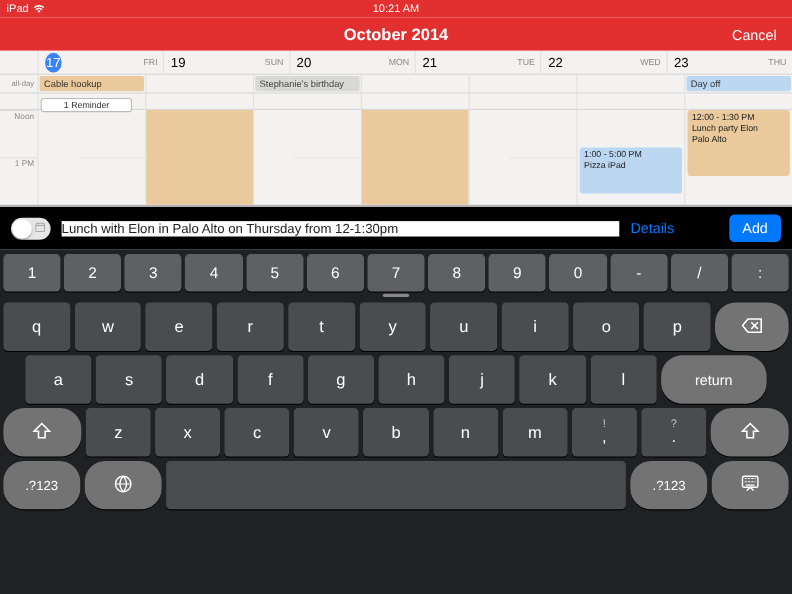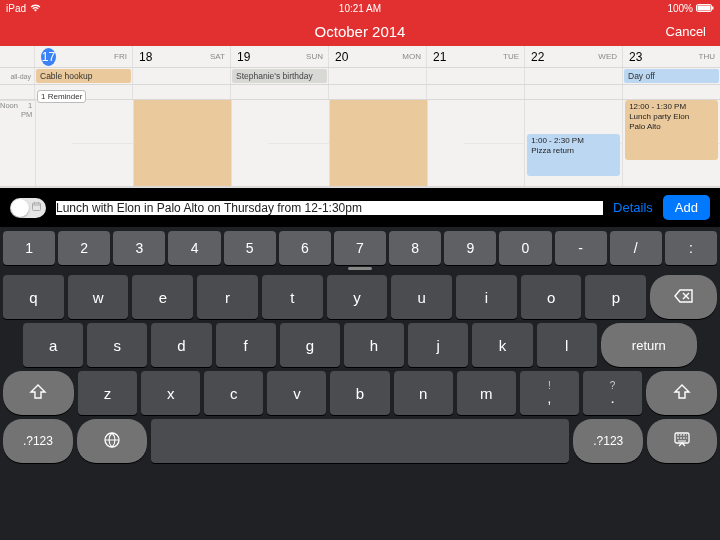--- a/index.html
+++ b/index.html
@@ -8,21 +8,21 @@
 
   
   .status-bar { height: 16px; background: #e23030; color: #fff; font-size: 10px; display: flex; align-items: center; padding: 0 6px; }
   .status-left { flex: 0 0 25%; display:flex; align-items:center; gap:4px;}
   .status-center { flex: 0 0 50%; text-align: center; }
   .status-right { flex: 0 0 25%; text-align: right; display:flex; align-items:center; justify-content:flex-end; gap:3px;}
   .wifi-icon svg, .battery-icon svg { display:block; }
 
   
   .nav-bar { height: 30px; background: #e23030; color: #fff; display: flex; align-items: center; justify-content: center; position: relative; }
-  .nav-title { font-size: 15px; font-weight: 400; }
+  .nav-title { font-size: 15px; font-weight: 700; }
   .nav-cancel { position: absolute; right: 14px; font-size: 13px; cursor: pointer; }
 
   
   .calendar { flex: 0 0 auto; background: #f3f2f1; border-bottom: 1px solid #d9d8d7; }
   .cal-header { display: flex; height: 22px; border-bottom: 1px solid #d9d8d7; }
   .time-gutter { flex: 0 0 34px; }
   .day-col { flex: 1; display: flex; align-items: center; justify-content: flex-start; padding-left: 6px; gap:4px; border-left: 1px solid #e1e0df; font-size: 10px; color:#565656;}
   .day-num { font-size: 12px; font-weight:400; color:#000;}
   .day-num.today { background:#3b82f6; color:#fff; width:15px; height:18px; line-height:18px; border-radius:50%; text-align:center; display:inline-block; }
   .day-label { font-size:8px; color:#888; flex:1; text-align:right; padding-right:5px;}
@@ -31,41 +31,41 @@
   .allday-row .time-gutter { font-size:7px; color:#888; text-align:right; padding-right:3px; display:flex; align-items:center; justify-content:flex-end;}
   .allday-cell { flex:1; border-left:1px solid #e1e0df; font-size:9px; position:relative; }
   .allday-event { position:absolute; top:1px; bottom:1px; border-radius:2px; padding:1px 4px; font-size:8.5px; line-height:13px; overflow:hidden; white-space:nowrap;}
   .ev-orange { background:#eac99c; color:#333;}
   .ev-blue   { background:#bcd7f2; color:#333;}
   .ev-gray   { background:#d8d8d5; color:#444;}
 
   .reminder-row { display:flex; height:15px; border-bottom:1px solid #d9d8d7;}
   .reminder-row .time-gutter{}
   .reminder-cell{flex:1;border-left:1px solid #e1e0df;}
-  .reminder-pill{ margin:1px 2px; background:#fff; border:1px solid #bbb; border-radius:3px; font-size:8px; line-height:11px; padding:0 3px; display:inline-block; color:#333;}
+  .reminder-pill{ margin:1px 2px; background:#fff; border:1px solid #bbb; border-radius:3px; font-size:8px; line-height:11px; padding:0 20px; display:inline-block; color:#333;}
 
   .grid-body { display:flex; height: 86px; position:relative;}
-  .grid-body .time-gutter { display:flex; flex-direction:row; }
+  .grid-body .time-gutter { display:flex; flex-direction:column; }
   .hour-label { flex:1; font-size:7.5px; color:#888; text-align:right; padding-right:3px; border-top:1px solid #e1e0df;}
   .grid-col { flex:1; border-left:1px solid #e1e0df; position:relative;padding-left:36px;}
   .grid-col .hour-cell{ height:50%; border-top:1px solid #e8e7e6;}
   .grid-col .hour-cell:first-child{border-top:none;}
 
   .timed-event { position:absolute; left:2px; right:2px; border-radius:3px; padding:2px 4px; font-size:8px; line-height:10px; overflow:hidden;}
   .te-blue { background:#bcd7f2; color:#222; top:40%; height:48%;}
   .te-orange { background:#eac99c; color:#222; top:0; height:70%;}
 
   
   .input-bar { height: 40px; background:#000000; display:flex; align-items:center; padding:0 10px; gap:10px; border-top:1px solid #ddd;}
   .toggle { width:36px; height:20px; border-radius:10px; background:#e5e5e5; position:relative; cursor:pointer; flex:none;}
   .toggle-knob { width:18px; height:18px; border-radius:50%; background:#fff; position:absolute; top:1px; left:1px; box-shadow:0 1px 2px rgba(0,0,0,.3);}
   .toggle-icon { position:absolute; right:5px; top:4px; font-size:9px; color:#aaa;}
   .input-text { flex:1; border:none; outline:none; font-size:12px; color:#222;}
   .details-btn { color:#0078ff; font-size:13px; cursor:pointer; flex:none;}
-  .add-btn { background:#0078ff; color:#fff; font-size:13px; padding:5px 12px; border-radius:5px; cursor:pointer; flex:none;}
+  .add-btn { background:#0078ff; color:#fff; font-size:13px; padding:5px 12px; border-radius:5px; cursor:pointer; flex:none;margin-left:40px;}
 
   
   .keyboard { flex:1; background:#1f2125; display:flex; flex-direction:column; padding:4px 3px 3px; gap:4px;}
   .kb-row { display:flex; gap:4px; }
   .key { flex:1; background:#4a4c50; color:#fff; border-radius:4px; display:flex; align-items:center; justify-content:center; font-size:15px; height:44px; cursor:pointer; box-shadow: 0 1px 0 #000; user-select:none;}
   .key.num { background:#5e6064; font-size:14px; height:34px;}
   .key.fn  { background:#737373; font-size:13px;border-radius:19px;}
   .key.space { flex:6; }
   .key.return { flex:1.6; font-size:13px;}
   .key.shift { flex:1.2;}
@@ -84,47 +84,33 @@
 <div class="status-bar">
   <div class="status-left">
     <span>iPad</span>
     <span class="wifi-icon">
       <svg width="11" height="8" viewBox="0 0 11 8">
             <path d="M5.5 7.5 L4 6 a2.2 2.2 0 0 1 3 0 Z M2.3 4.3 a4.6 4.6 0 0 1 6.4 0 l-1 1 a3.2 3.2 0 0 0-4.4 0 Z M0.6 2.6 a7 7 0 0 1 9.8 0 l-1 1 a5.6 5.6 0 0 0-7.8 0Z" fill="#fff"></path>
           </svg>
     </span>
   </div>
   <div class="status-center">10:21 AM</div>
-  <div class="status-right">
-    <span>100%</span>
-    <span class="battery-icon">
-      <svg width="18" height="8" viewBox="0 0 18 8">
-            <rect x="0.5" y="0.5" width="15" height="7" rx="1.5" fill="none" stroke="#fff"></rect>
-            <rect x="1.5" y="1.5" width="13" height="5" fill="#fff"></rect>
-            <rect x="16" y="2.5" width="1.5" height="3" fill="#fff"></rect>
-          </svg>
-    </span>
-  </div>
 </div>
 
 <div class="nav-bar">
   <div class="nav-title">October 2014</div>
   <div class="nav-cancel">Cancel</div>
 </div>
 
 <div class="calendar">
   <div class="cal-header" id="cal-header">
         <div class="time-gutter"></div>
         <div class="day-col">
           <span class="day-num today">17</span>
           <span class="day-label">FRI</span>
-        </div>
-        <div class="day-col">
-          <span class="day-num">18</span>
-          <span class="day-label">SAT</span>
         </div>
         <div class="day-col">
           <span class="day-num">19</span>
           <span class="day-label">SUN</span>
         </div>
         <div class="day-col">
           <span class="day-num">20</span>
           <span class="day-label">MON</span>
         </div>
         <div class="day-col">
@@ -190,22 +176,22 @@
           <div class="timed-event" style="inset: 0px; border-radius: 0px; background: rgb(234, 201, 156);"></div>
         </div>
         <div class="grid-col">
           <div class="hour-cell"></div>
           <div class="hour-cell"></div>
         </div>
         <div class="grid-col">
           <div class="hour-cell"></div>
           <div class="hour-cell"></div>
           <div class="timed-event te-blue">
-            <div>1:00 - 2:30 PM</div>
-            <div>Pizza return</div>
+            <div>1:00 - 5:00 PM</div>
+            <div>Pizza iPad</div>
           </div>
         </div>
         <div class="grid-col">
           <div class="hour-cell"></div>
           <div class="hour-cell"></div>
           <div class="timed-event te-orange">
             <div>12:00 - 1:30 PM</div>
             <div>Lunch party Elon</div>
             <div>Palo Alto</div>
           </div>

